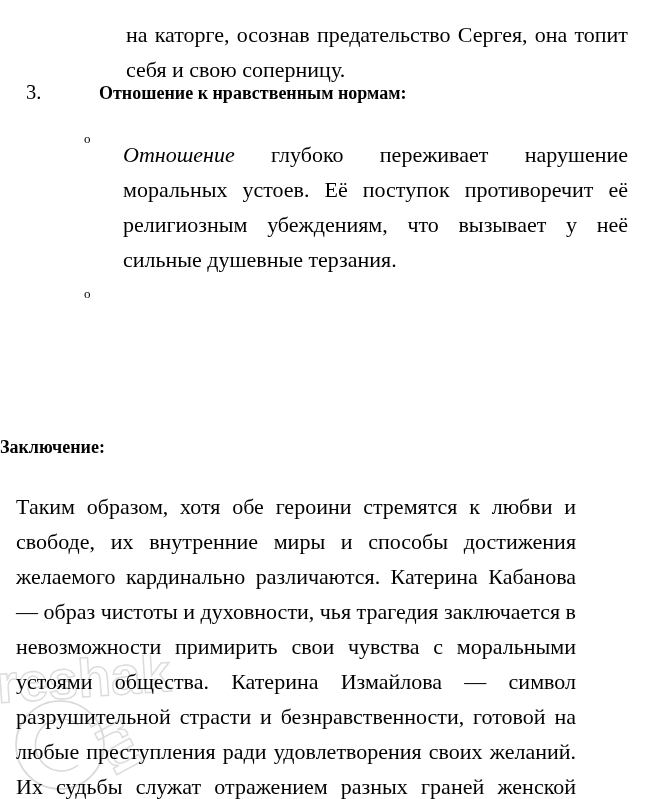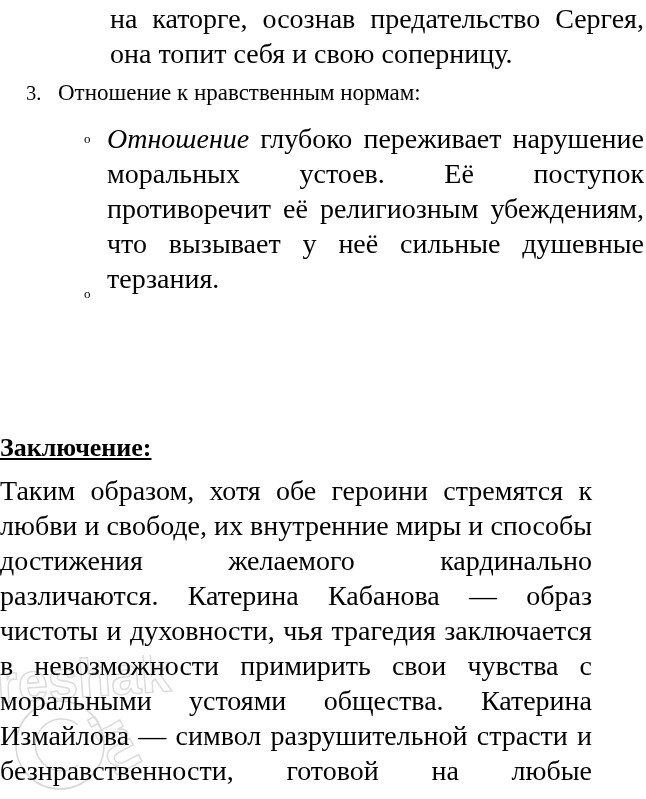--- a/index.html
+++ b/index.html
@@ -39,25 +39,25 @@
   
   .doc {
     position: absolute;
     left: 0;
     top: 0;
     width: 646px;
     z-index: 2;
   }
 
   .para {
-    font-size: 28px;
+    font-size: 22px;
     line-height: 35px;
     text-align: justify;
     text-justify: inter-word;
-    margin: 0;
+    margin: 16px;
     hyphens: none;
   }
 
   
   .cont-block {
     position: absolute;
     left: 110px;
     top: 1px;
     width: 534px;
   }
@@ -73,24 +73,25 @@
   }
   .num-marker {
     width: 32px;
     margin-left: 26px;
     font-size: 20.5px;
     line-height: 33px;
     font-weight: normal;
     flex: 0 0 auto;
   }
   .num-text {
-    font-size: 23px;
+    font-size: 18px;
     line-height: 33px;
-    font-weight: normal;
+    font-weight: bold;
     flex: 1 1 auto;
+    margin-left: 41px;
   }
 
   
   .bullet-item {
     position: absolute;
     left: 0;
     width: 646px;
     display: flex;
     align-items: flex-start;
   }
@@ -111,24 +112,23 @@
     width: 534px;
     padding-right: 2px;
   }
   .emph { font-style: italic; }
 
   
   .concl-head {
     position: absolute;
     left: 0;
     top: 430px;
-    font-size: 26px;
+    font-size: 18px;
     line-height: 35px;
     font-weight: bold;
-    text-decoration: underline;
   }
 
   
   .concl-body {
     position: absolute;
     left: 0;
     top: 473px;
     width: 592px;
   }
 </style>

